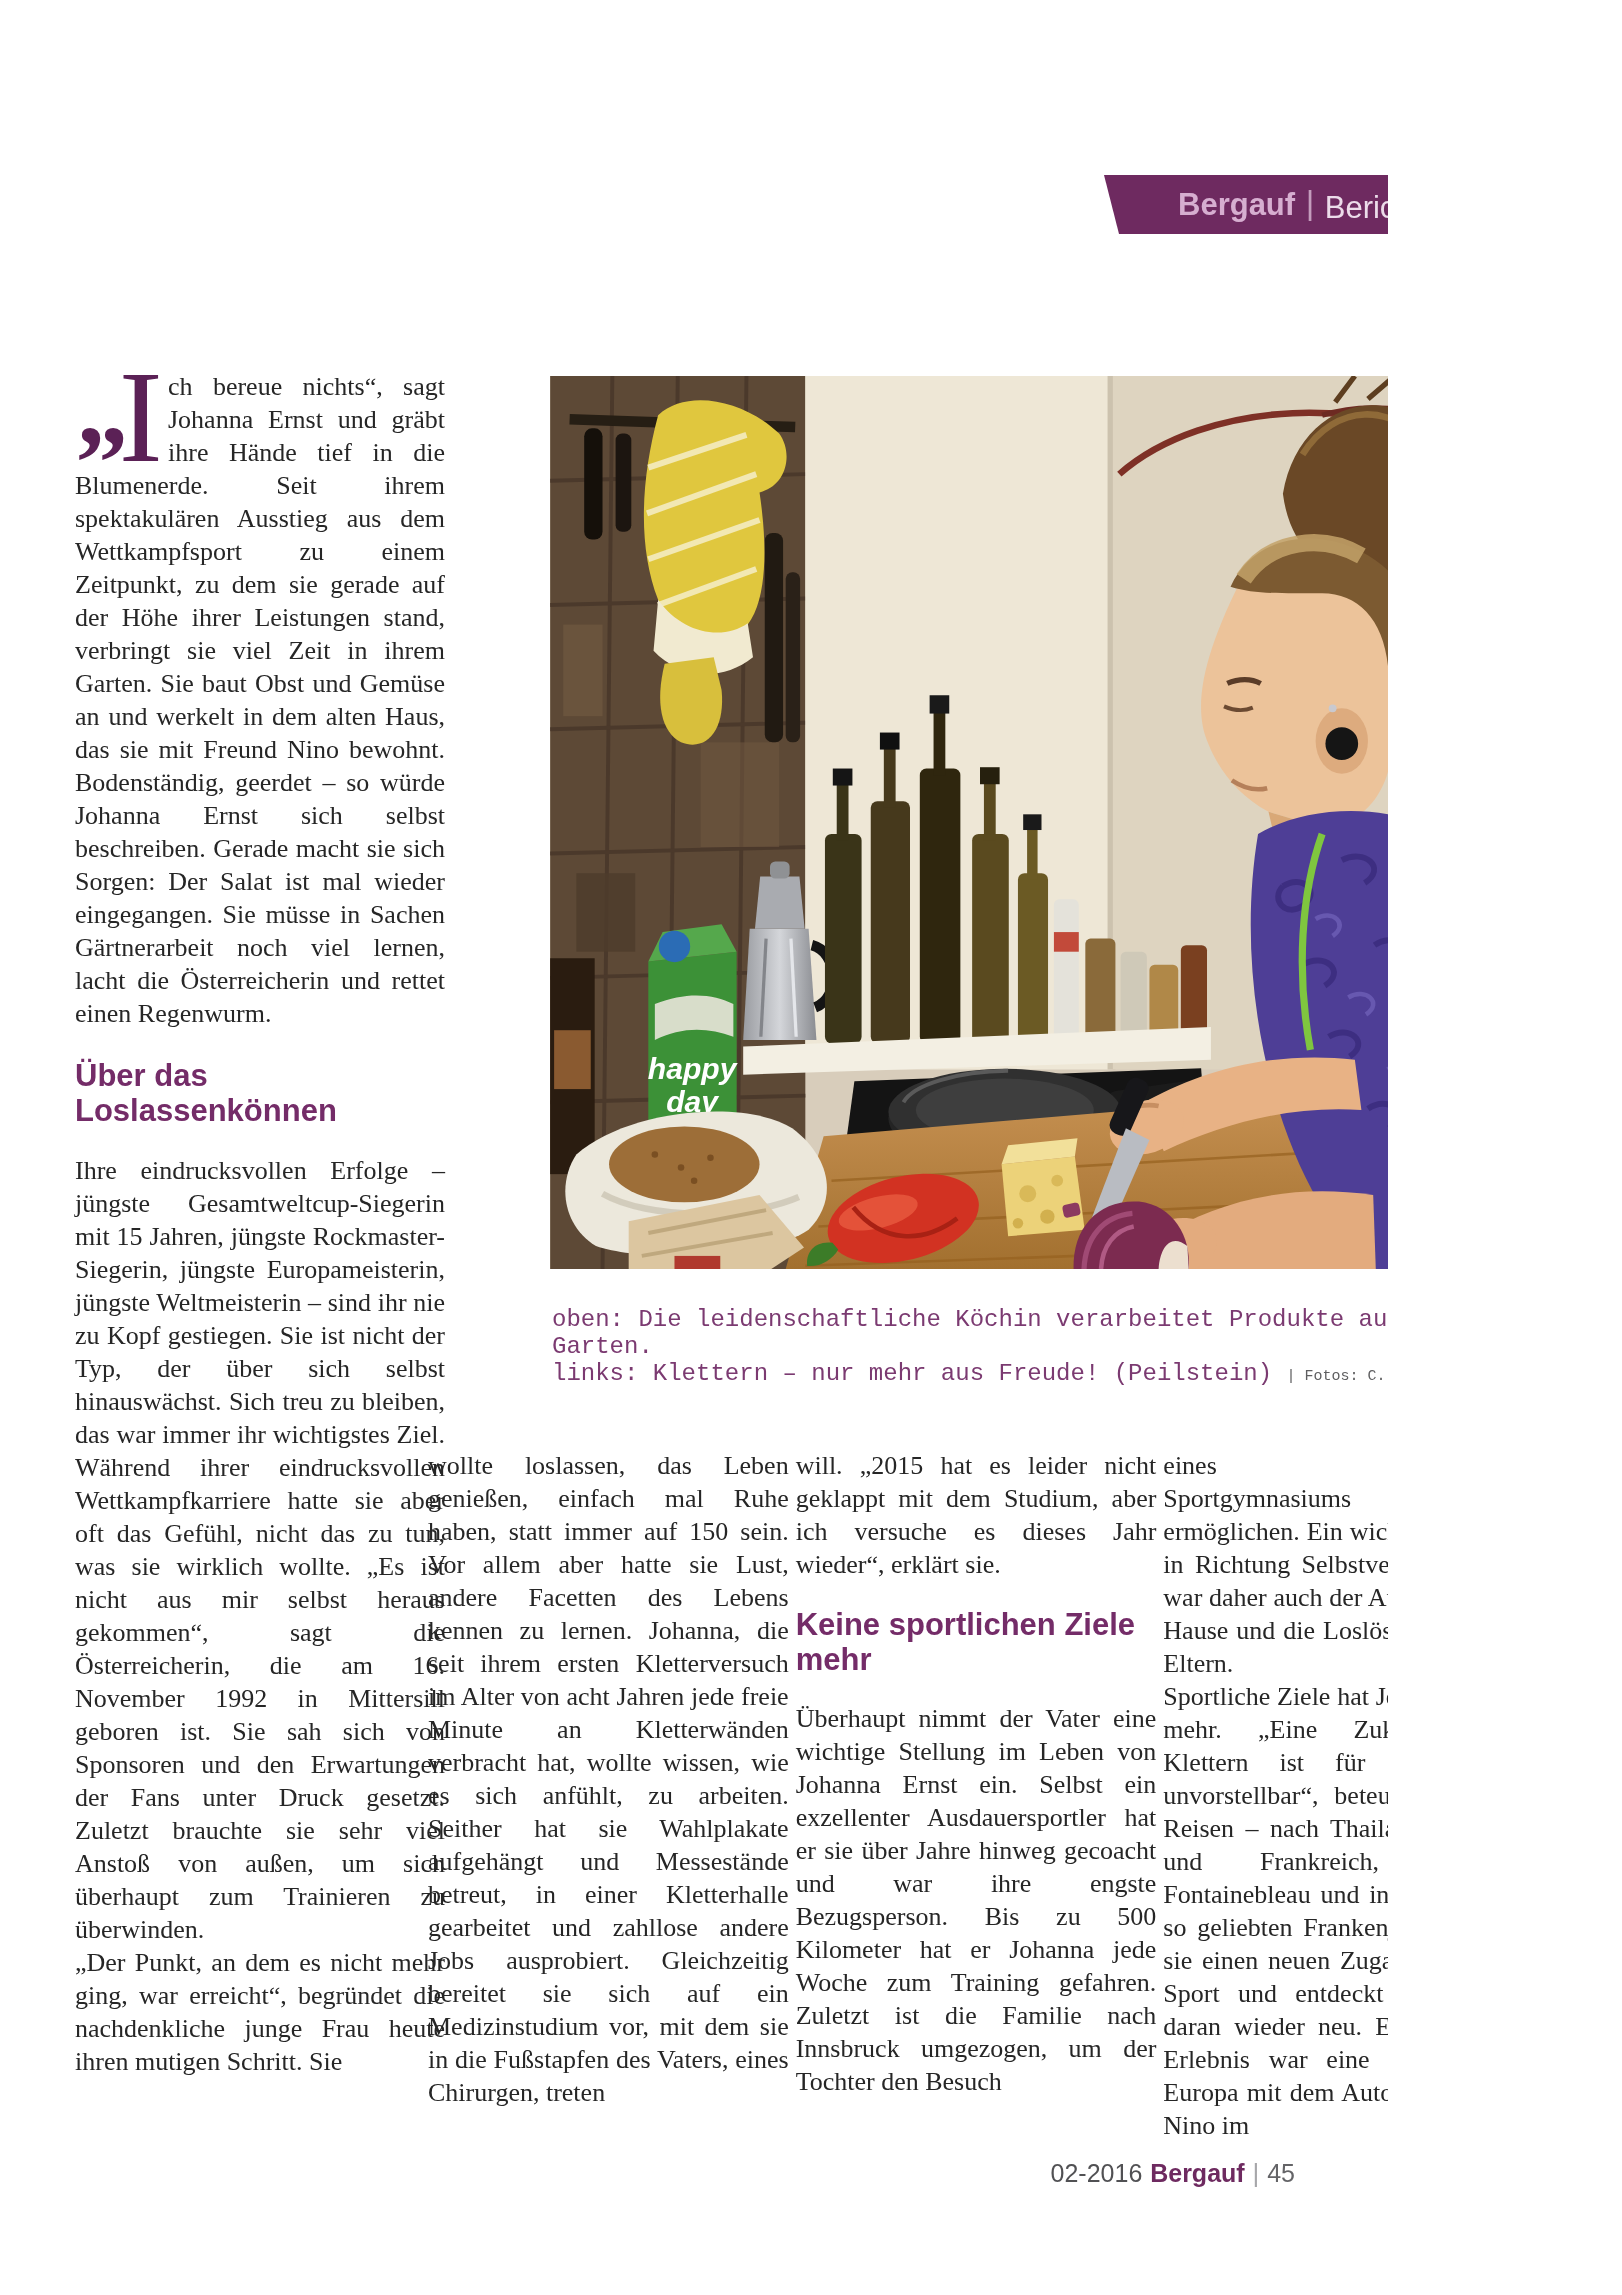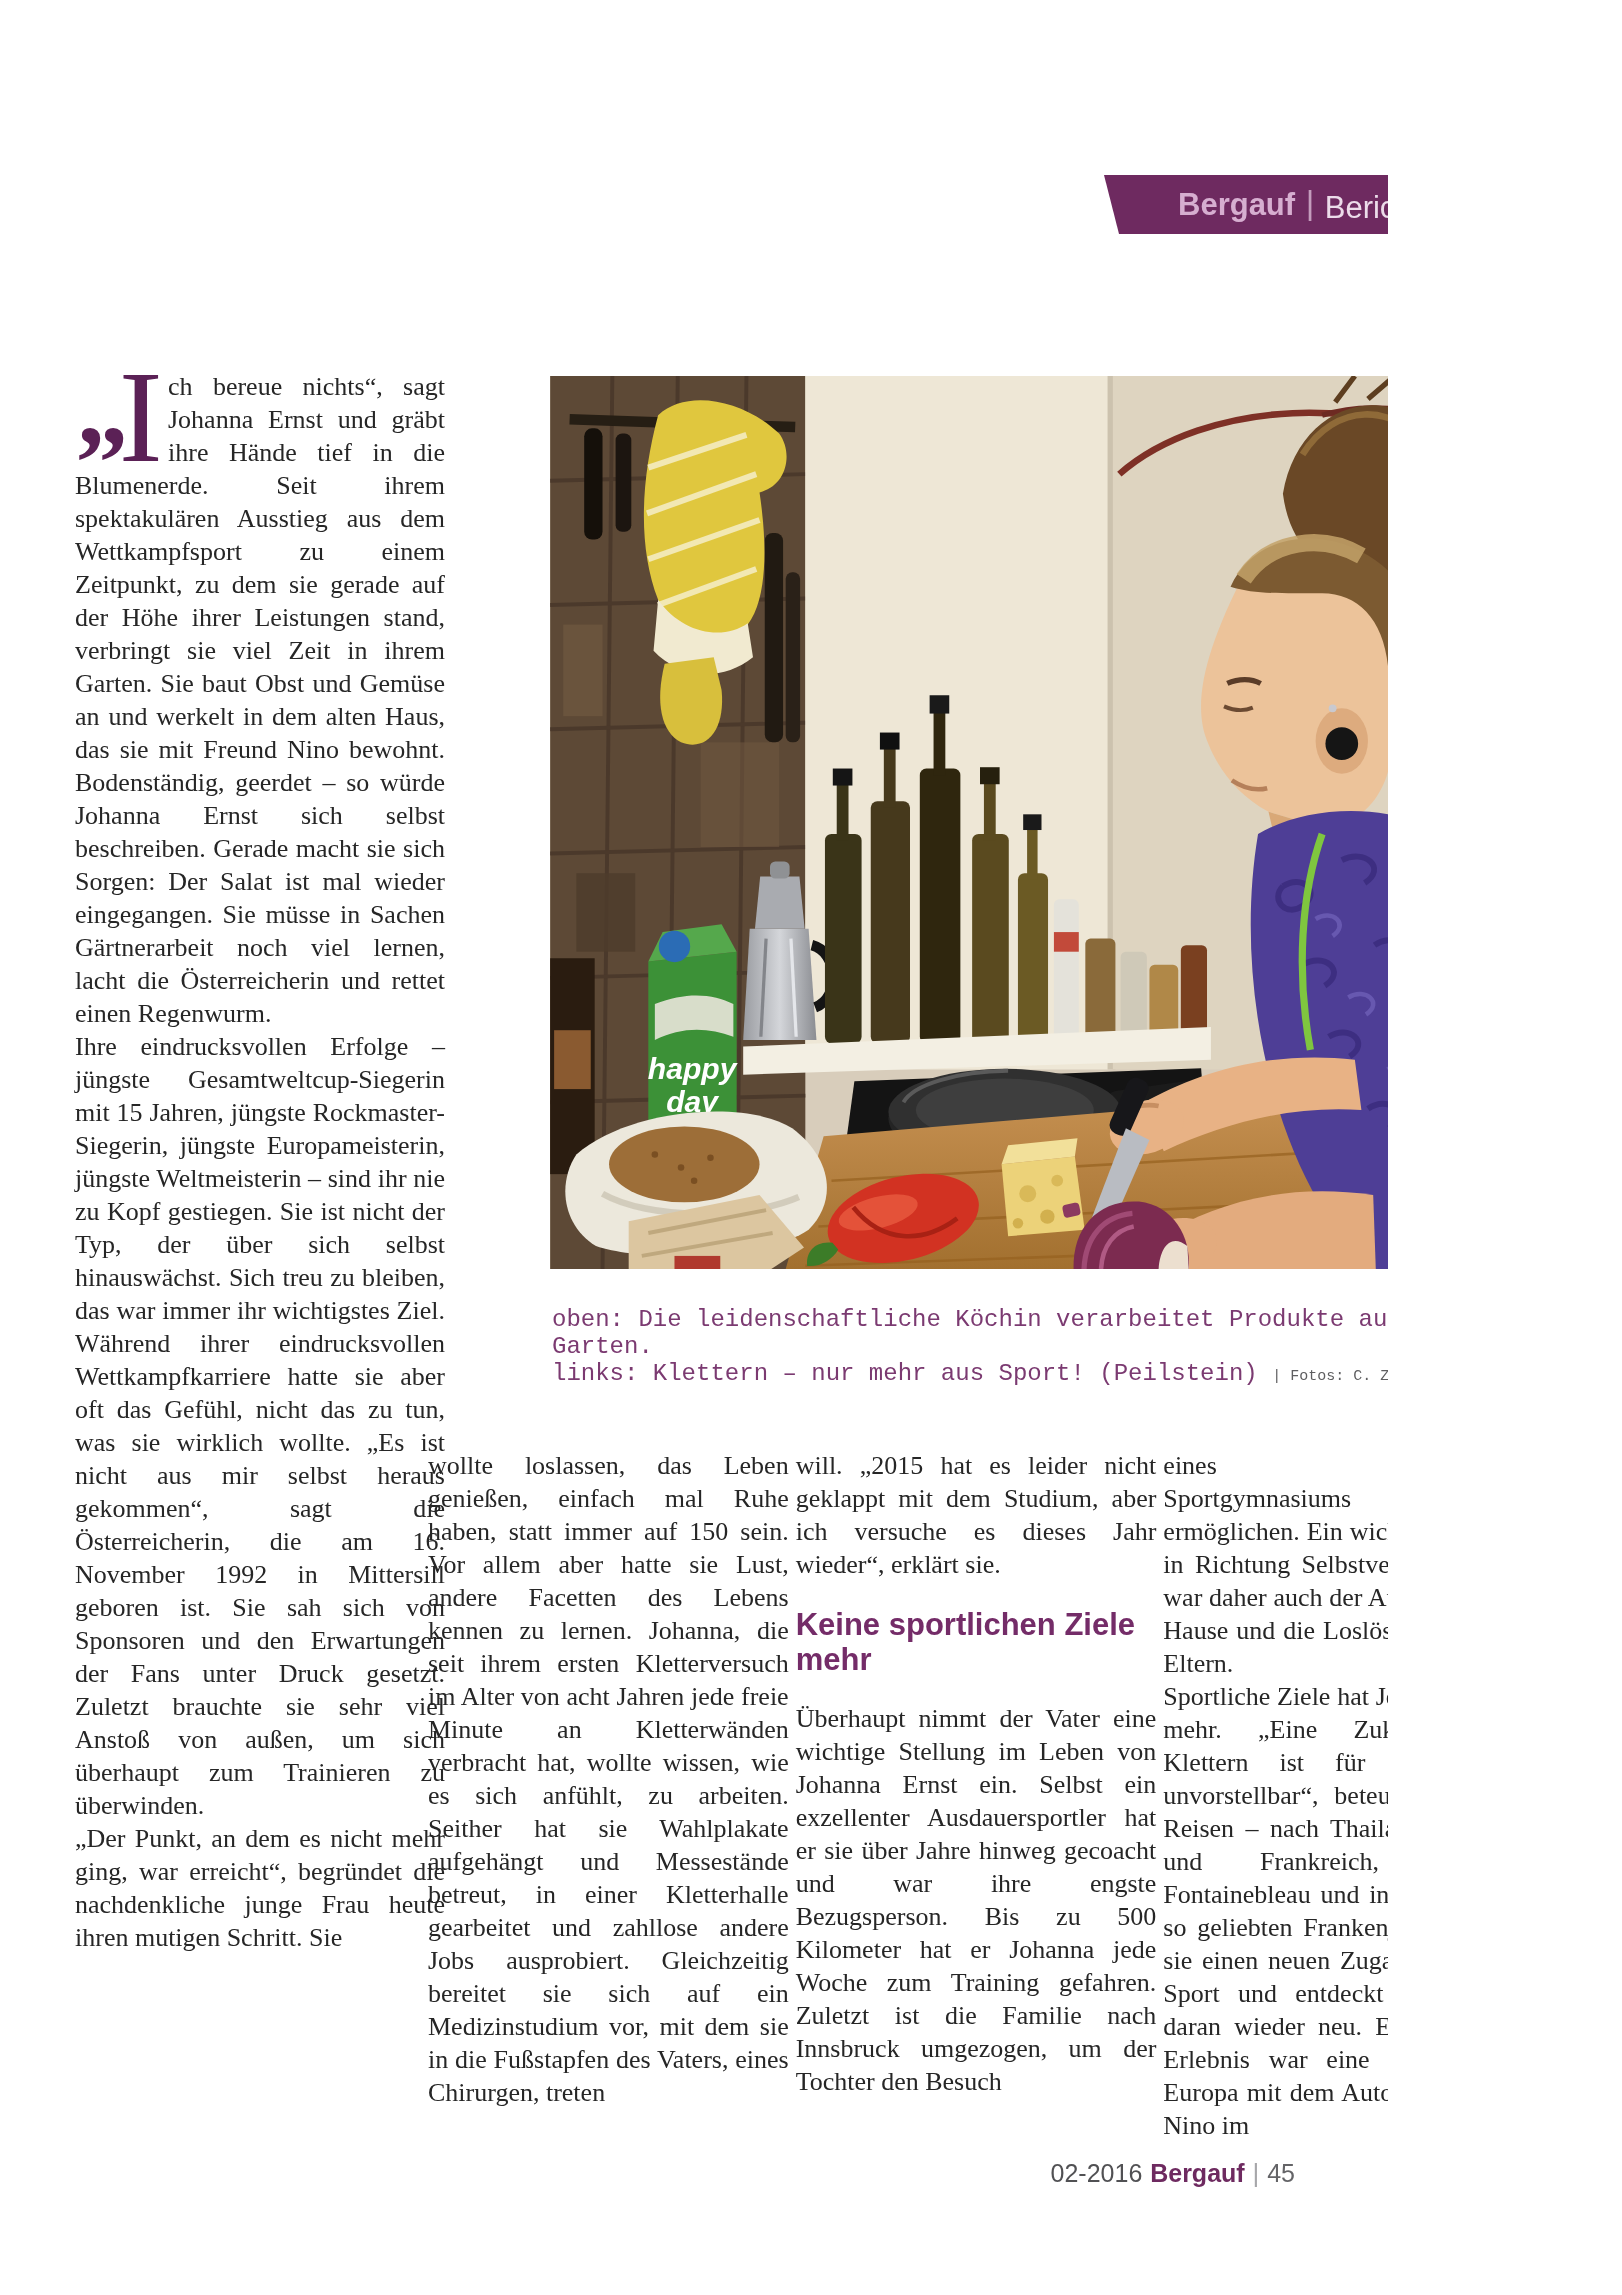--- a/index.html
+++ b/index.html
@@ -71,20 +71,21 @@
     <span class="section">Bericht</span>
   </div>
 
   <div id="col1" class="col">
     <p class="bt">
       <span class="dc-wrap">
         <span class="dc-quote">„</span>
         <span class="dc-i">I</span>
       </span><span>ch bereue nichts“, sagt Johanna Ernst und gräbt ihre Hände tief in die Blumenerde. Seit ihrem spektakulären Ausstieg aus dem Wettkampfsport zu einem Zeitpunkt, zu dem sie gerade auf der Höhe ihrer Leistungen stand, verbringt sie viel Zeit in ihrem Garten. Sie baut Obst und Gemüse an und werkelt in dem alten Haus, das sie mit Freund Nino bewohnt. Bodenständig, geerdet – so würde Johanna Ernst sich selbst beschreiben. Gerade macht sie sich Sorgen: Der Salat ist mal wieder eingegangen. Sie müsse in Sachen Gärtnerarbeit noch viel lernen, lacht die Österreicherin und rettet einen Regenwurm.</span>
     </p>
+    <h2 class="heading">Über das Loslassenkönnen</h2>
     <p class="bt">Ihre eindrucksvollen Erfolge – jüngste Gesamtweltcup-Siegerin mit 15 Jahren, jüngste Rockmaster-Siegerin, jüngste Europameisterin, jüngste Weltmeisterin – sind ihr nie zu Kopf gestiegen. Sie ist nicht der Typ, der über sich selbst hinauswächst. Sich treu zu bleiben, das war immer ihr wichtigstes Ziel. Während ihrer eindrucksvollen Wettkampfkarriere hatte sie aber oft das Gefühl, nicht das zu tun, was sie wirklich wollte. „Es ist nicht aus mir selbst heraus gekommen“, sagt die Österreicherin, die am 16. November 1992 in Mittersill geboren ist. Sie sah sich von Sponsoren und den Erwartungen der Fans unter Druck gesetzt. Zuletzt brauchte sie sehr viel Anstoß von außen, um sich überhaupt zum Trainieren zu überwinden.</p>
     <p class="bt">„Der Punkt, an dem es nicht mehr ging, war erreicht“, begründet die nachdenkliche junge Frau heute ihren mutigen Schritt. Sie</p>
   </div>
 
   <svg id="photo" viewBox="0 0 1635 1365" aria-label="kitchen cooking scene">
     <defs>
       <linearGradient id="wood" x1="0" y1="0" x2="0" y2="1">
         <stop offset="0" stop-color="#c89253"></stop>
           <stop offset="1" stop-color="#a2702f"></stop>
       </linearGradient>
@@ -330,21 +331,21 @@
       <path d="M816,1365 C818,1316 846,1284 890,1280" stroke="#a04a74" stroke-width="8" fill="none"></path>
       <path d="M842,1365 C844,1330 862,1306 892,1300" stroke="#b05a84" stroke-width="7" fill="none"></path>
       <path d="M930,1365 C932,1330 950,1310 974,1330 L976,1365 Z" fill="#ecdfcf"></path>
     </g>
   </svg>
 
   <div id="caption1" class="caption">
     <span>oben: Die leidenschaftliche Köchin verarbeitet Produkte aus dem eigenen Garten.</span>
   </div>
   <div id="caption2" class="caption">
-    <span>links: Klettern – nur mehr aus Sport! (Peilstein)</span>
+    <span>links: Klettern – nur mehr aus Freude! (Peilstein)</span>
     <span class="credit">| Fotos: C. Ziegler</span>
   </div>
 
   <div id="bottom">
     <div class="bcol">
       <p class="bt">wollte loslassen, das Leben genießen, einfach mal Ruhe haben, statt immer auf 150 sein. Vor allem aber hatte sie Lust, andere Facetten des Lebens kennen zu lernen. Johanna, die seit ihrem ersten Kletterversuch im Alter von acht Jahren jede freie Minute an Kletterwänden verbracht hat, wollte wissen, wie es sich anfühlt, zu arbeiten. Seither hat sie Wahlplakate aufgehängt und Messestände betreut, in einer Kletterhalle gearbeitet und zahllose andere Jobs ausprobiert. Gleichzeitig bereitet sie sich auf ein Medizinstudium vor, mit dem sie in die Fußstapfen des Vaters, eines Chirurgen, treten</p>
     </div>
     <div class="bcol">
       <p class="bt">will. „2015 hat es leider nicht geklappt mit dem Studium, aber ich versuche es dieses Jahr wieder“, erklärt sie.</p>
       <h2 class="heading">Keine sportlichen Ziele mehr</h2>

